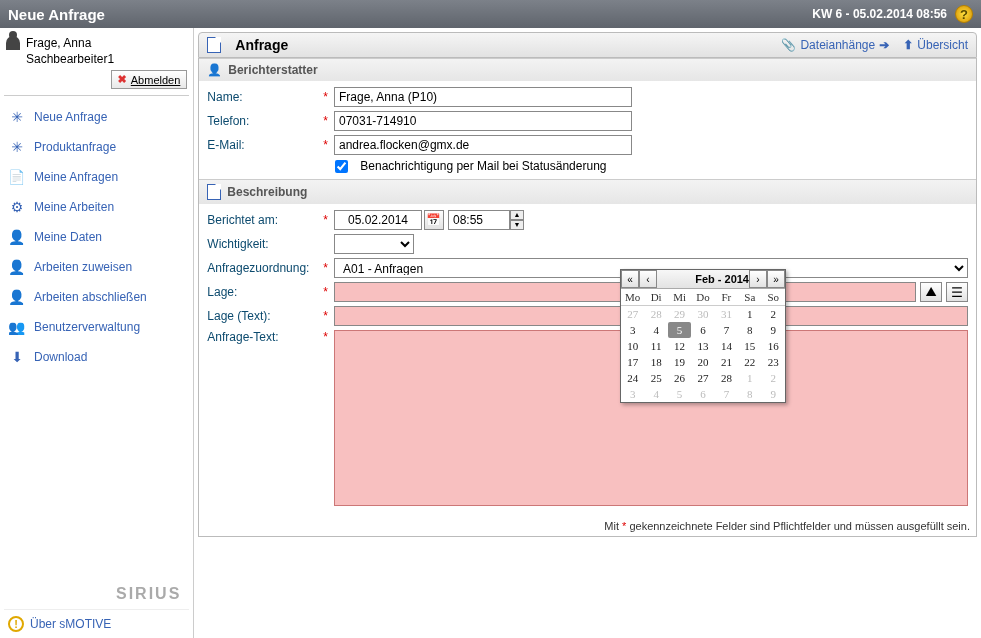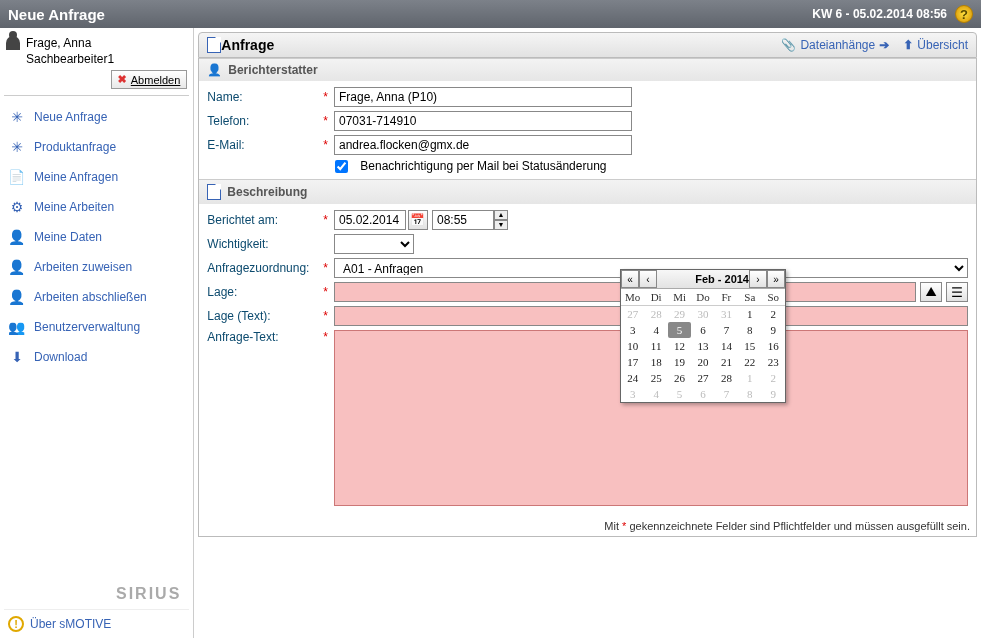--- a/index.html
+++ b/index.html
@@ -19,33 +19,33 @@
 .logout-btn { display: inline-flex; align-items: center; gap: 4px; background: linear-gradient(#fff,#e8e8e8); border: 1px solid #999; padding: 2px 6px; font-size: 11px; cursor: pointer; }
 .nav { padding: 6px 0; }
 .nav-item { display: flex; align-items: center; gap: 8px; padding: 6px 4px; color: #3763b5; cursor: pointer; }
 .nav-icon { width: 18px; height: 18px; display: inline-flex; align-items: center; justify-content: center; font-size: 14px; }
 .sidebar-spacer { flex: 1; }
 .sirius-logo { text-align: right; color: #aaa; font-size: 16px; font-weight: bold; letter-spacing: 2px; padding: 6px 8px; }
 .about { display: flex; align-items: center; gap: 6px; padding: 6px 4px; color: #3763b5; border-top: 1px solid #eee; }
 .about-icon { width: 16px; height: 16px; border: 2px solid #e0a800; border-radius: 50%; color: #e0a800; display: inline-flex; align-items: center; justify-content: center; font-weight: bold; font-size: 11px; }
 .main { flex: 1; padding: 4px 4px 0 4px; display: flex; flex-direction: column; }
 .panel-head { background: linear-gradient(#f5f5f5,#e2e2e2); border: 1px solid #bbb; border-radius: 4px 4px 0 0; padding: 4px 8px; display: flex; align-items: center; }
-.panel-head .title { font-weight: bold; font-size: 14px; display: flex; align-items: flex-end; gap: 0; }
+.panel-head .title { font-weight: bold; font-size: 14px; display: flex; align-items: flex-end; gap: 14px; }
 .panel-links { margin-left: auto; display: flex; gap: 14px; }
 .panel-links a { color: #3763b5; text-decoration: none; display: inline-flex; align-items: center; gap: 4px; }
 .form-panel { border: 1px solid #bbb; border-top: none; padding: 0; }
 .section { border-top: 1px solid #ccc; }
 .section-head { background: linear-gradient(#f3f3f3,#e6e6e6); padding: 4px 8px; display: flex; align-items: center; gap: 6px; font-weight: bold; color: #555; }
 .section-body { padding: 6px 8px; }
 .form-row { display: flex; align-items: center; margin-bottom: 4px; }
 .form-label { width: 110px; color: #0c4a6e; }
 .req { color: #d00; margin: 0 6px; }
 input.text, select.sel { border: 1px solid #888; padding: 2px 4px; font-size: 12px; height: 20px; background: #fff; }
 .w300 { width: 298px; }
-.w86 { width: 72px; }
+.w86 { width: 88px; text-align: center; }
 .w56 { width: 62px; }
 .checkbox-row { margin-left: 128px; display: flex; align-items: center; gap: 12px; }
 .lage-input { flex: 1; background: #f8c0c0 !important; border: 1px solid #c77; height: 20px; }
 .lage-btn { width: 22px; height: 20px; border: 1px solid #888; background: linear-gradient(#fff,#e2e2e2); margin-left: 4px; }
 .textblock { width: 634px; height: 176px; background: #f8c0c0; border: 1px solid #c77; margin-left: 0; }
 .hint { text-align: right; font-size: 11px; padding: 4px 6px; color: #333; }
 .cal-btn { width: 20px; height: 20px; border: 1px solid #888; background: linear-gradient(#fff,#e2e2e2); display: inline-flex; align-items: center; justify-content: center; margin-left: 2px; cursor: pointer; }
 .spin { display: inline-flex; flex-direction: column; margin-left: 0; }
 .spin button { width: 14px; height: 10px; border: 1px solid #888; background: #eee; font-size: 7px; line-height: 6px; padding: 0; }
 .datepicker { position: absolute; top: 269px; left: 620px; width: 166px; background: #fff; border: 1px solid #666; box-shadow: 2px 2px 4px rgba(0,0,0,.3); z-index: 100; font-size: 11px; }

